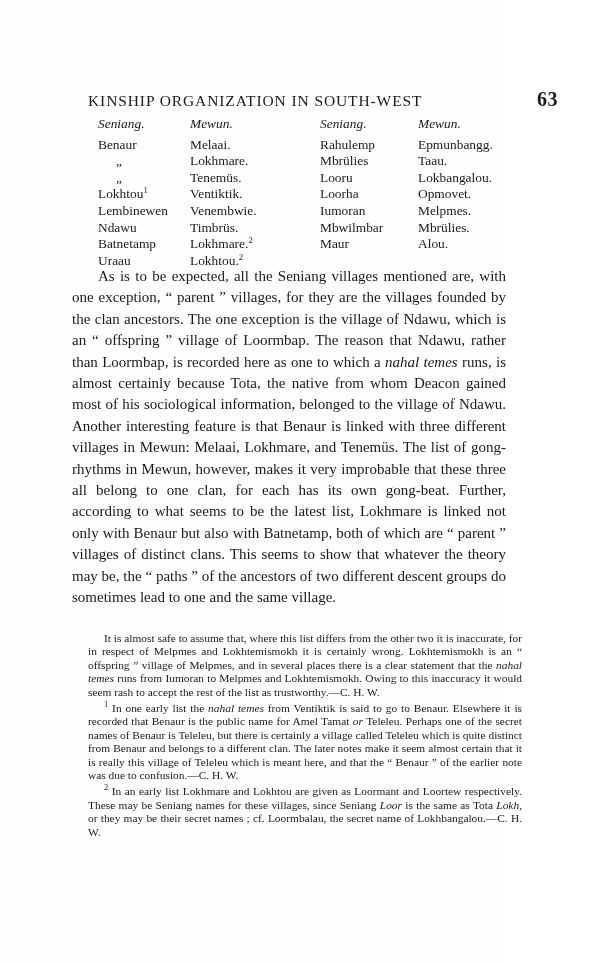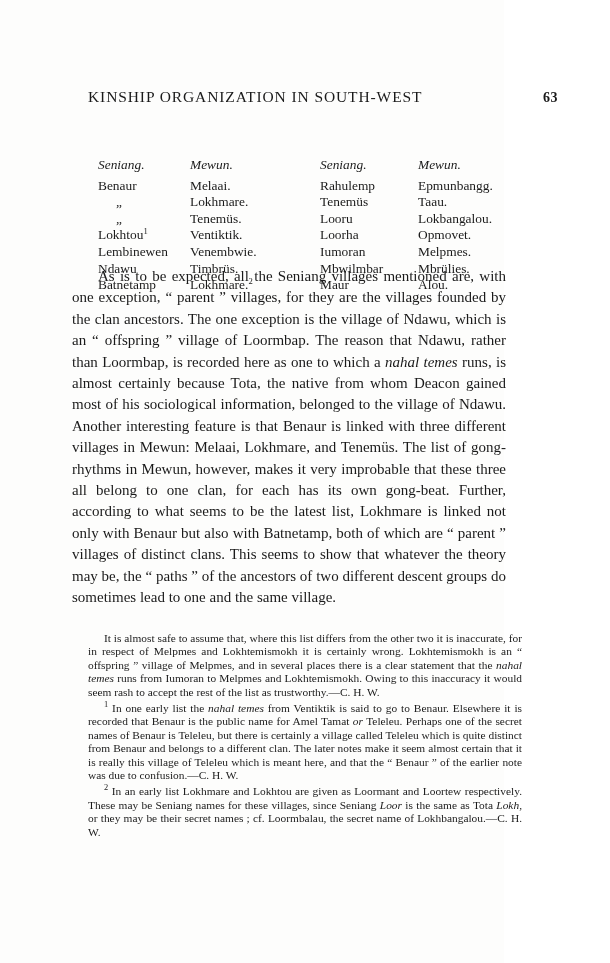--- a/index.html
+++ b/index.html
@@ -32,38 +32,37 @@
     align-items: baseline;
     justify-content: space-between;
   }
   .header-title {
     font-size: 15.5px;
     letter-spacing: 0.9px;
     font-family: "Liberation Serif", serif;
     white-space: nowrap;
   }
   .header-page {
-    font-size: 14px;
+    font-size: 20px;
     font-weight: bold;
     letter-spacing: 0.5px;
   }
 
   
   .table-block {
     position: absolute;
     left: 98px;
     top: 116px;
     width: 420px;
     font-size: 13.4px;
     line-height: 16.6px;
   }
   .tbl {
     border-collapse: collapse;
     width: 420px;
-    margin-top: 41px;
   }
   .tbl td, .tbl th {
     padding: 0;
     text-align: left;
     vertical-align: baseline;
     font-weight: normal;
     white-space: nowrap;
   }
   .tbl th {
     font-style: italic;
@@ -160,21 +159,21 @@
       <tbody>
         <tr>
           <td class="col-a"><span>Benaur</span></td>
           <td class="col-b"><span>Melaai.</span></td>
           <td class="col-c cell-c"><span>Rahulemp</span></td>
           <td class="col-d cell-d"><span>Epmunbangg.</span></td>
         </tr>
         <tr>
           <td class="col-a"><span class="dquote">„</span></td>
           <td class="col-b"><span>Lokhmare.</span></td>
-          <td class="col-c cell-c"><span>Tenemüs</span></td>
+          <td class="col-c cell-c"><span>Mbrülies</span></td>
           <td class="col-d cell-d"><span>Taau.</span></td>
         </tr>
         <tr>
           <td class="col-a"><span class="dquote">„</span></td>
           <td class="col-b"><span>Tenemüs.</span></td>
           <td class="col-c cell-c"><span>Looru</span></td>
           <td class="col-d cell-d"><span>Lokbangalou.</span></td>
         </tr>
         <tr>
           <td class="col-a"><span>Lokhtou</span><sup>1</sup></td>
@@ -193,20 +192,26 @@
           <td class="col-b"><span>Timbrüs.</span></td>
           <td class="col-c cell-c"><span>Mbwilmbar</span></td>
           <td class="col-d cell-d"><span>Mbrülies.</span></td>
         </tr>
         <tr>
           <td class="col-a"><span>Batnetamp</span></td>
           <td class="col-b"><span>Lokhmare.</span><sup>2</sup></td>
           <td class="col-c cell-c"><span>Maur</span></td>
           <td class="col-d cell-d"><span>Alou.</span></td>
         </tr>
+        <tr>
+          <td class="col-a"><span>Uraau</span></td>
+          <td class="col-b"><span>Lokhtou.</span><sup>2</sup></td>
+          <td class="col-c cell-c"><span></span></td>
+          <td class="col-d cell-d"><span></span></td>
+        </tr>
       </tbody>
     </table>
   </div>
 
   <div class="body-text">
     <p><span>As is to be expected, all the Seniang villages mentioned are, with one exception, “ parent ” villages, for they are the villages founded by the clan ancestors. The one exception is the village of Ndawu, which is an “ offspring ” village of Loormbap. The reason that Ndawu, rather than Loormbap, is recorded here as one to which a </span><i>nahal temes</i><span> runs, is almost certainly because Tota, the native from whom Deacon gained most of his sociological information, belonged to the village of Ndawu. Another interesting feature is that Benaur is linked with three different villages in Mewun: Melaai, Lokhmare, and Tenemüs. The list of gong-rhythms in Mewun, however, makes it very improbable that these three all belong to one clan, for each has its own gong-beat. Further, according to what seems to be the latest list, Lokhmare is linked not only with Benaur but also with Batnetamp, both of which are “ parent ” villages of distinct clans. This seems to show that whatever the theory may be, the “ paths ” of the ancestors of two different descent groups do sometimes lead to one and the same village.</span></p>
   </div>
 
   <div class="fn-rule"></div>
 

